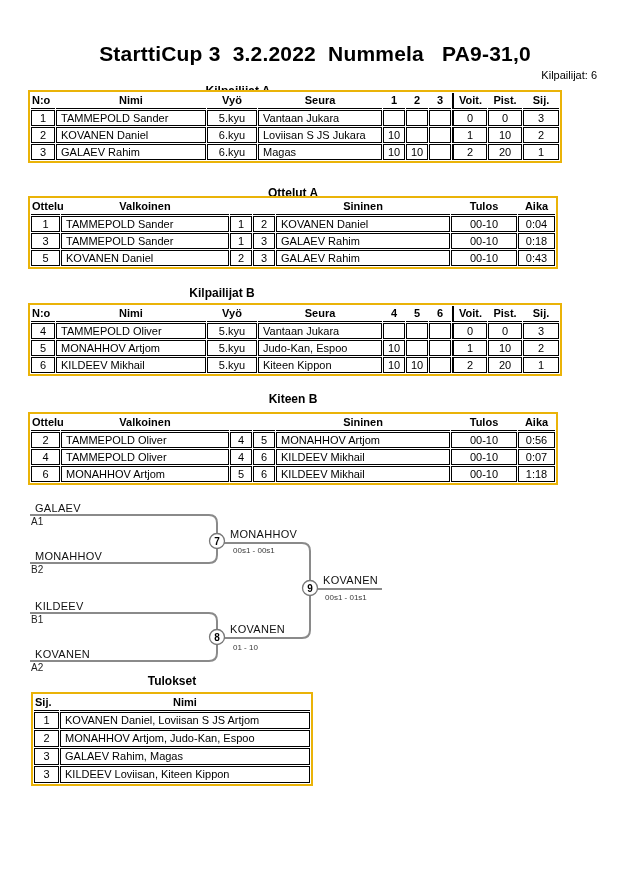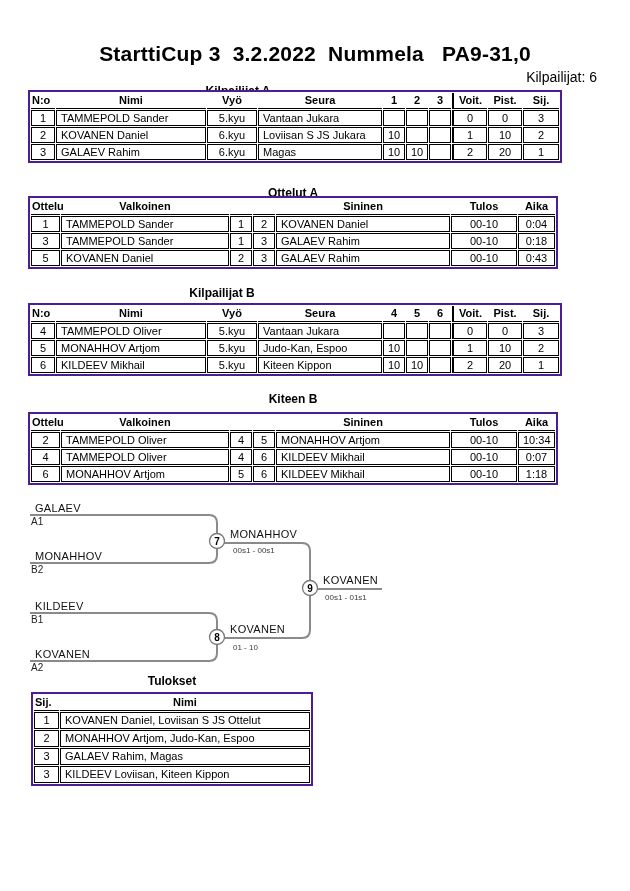--- a/index.html
+++ b/index.html
@@ -7,25 +7,25 @@
   body {
     width:630px; height:891px; position:relative;
     font-family:"Liberation Sans", sans-serif; color:#000;
   }
   .abs { position:absolute; }
   .page-title {
     top:42px; left:0; width:630px; text-align:center;
     font-size:21px; font-weight:bold; white-space:pre; letter-spacing:.2px;
   }
   .section-title { font-size:12px; font-weight:bold; text-align:center; white-space:pre; }
-  .count-note { top:69px; right:33px; font-size:14px; }
+  .count-note { top:69px; right:33px; font-size:11px; }
 
   table.grid {
     position:absolute; border-collapse:separate; border-spacing:1px;
-    border:2px solid #4c1d95; background:#fff; table-layout:fixed;
+    border:2px solid #eab308; background:#fff; table-layout:fixed;
   }
   table.grid th {
     border:none; border-bottom:1px solid #000;
     font-size:11px; font-weight:bold; height:15px; line-height:15px;
     text-align:center; white-space:nowrap; overflow:visible; padding:0 1px;
   }
   table.grid td {
     border:1px solid #000; font-size:11px; height:14px; line-height:14px;
     padding:0 4px; white-space:nowrap; overflow:hidden; text-align:center;
   }
@@ -261,21 +261,21 @@
   </tr>
     </thead>
   <tbody>
     <tr>
       <td>2</td>
       <td class="al">TAMMEPOLD Oliver</td>
       <td>4</td>
       <td>5</td>
       <td class="al">MONAHHOV Artjom</td>
       <td>00-10</td>
-      <td>10:34</td>
+      <td>0:56</td>
     </tr>
     <tr>
       <td>4</td>
       <td class="al">TAMMEPOLD Oliver</td>
       <td>4</td>
       <td>6</td>
       <td class="al">KILDEEV Mikhail</td>
       <td>00-10</td>
       <td>0:07</td>
     </tr>
@@ -334,21 +334,21 @@
     </colgroup>
   <thead>
       <tr>
     <th class="al">Sij.</th>
     <th>Nimi</th>
   </tr>
     </thead>
   <tbody>
     <tr>
       <td>1</td>
-      <td class="al">KOVANEN Daniel, Loviisan S JS Ottelut</td>
+      <td class="al">KOVANEN Daniel, Loviisan S JS Artjom</td>
     </tr>
     <tr>
       <td>2</td>
       <td class="al">MONAHHOV Artjom, Judo-Kan, Espoo</td>
     </tr>
     <tr>
       <td>3</td>
       <td class="al">GALAEV Rahim, Magas</td>
     </tr>
     <tr>

